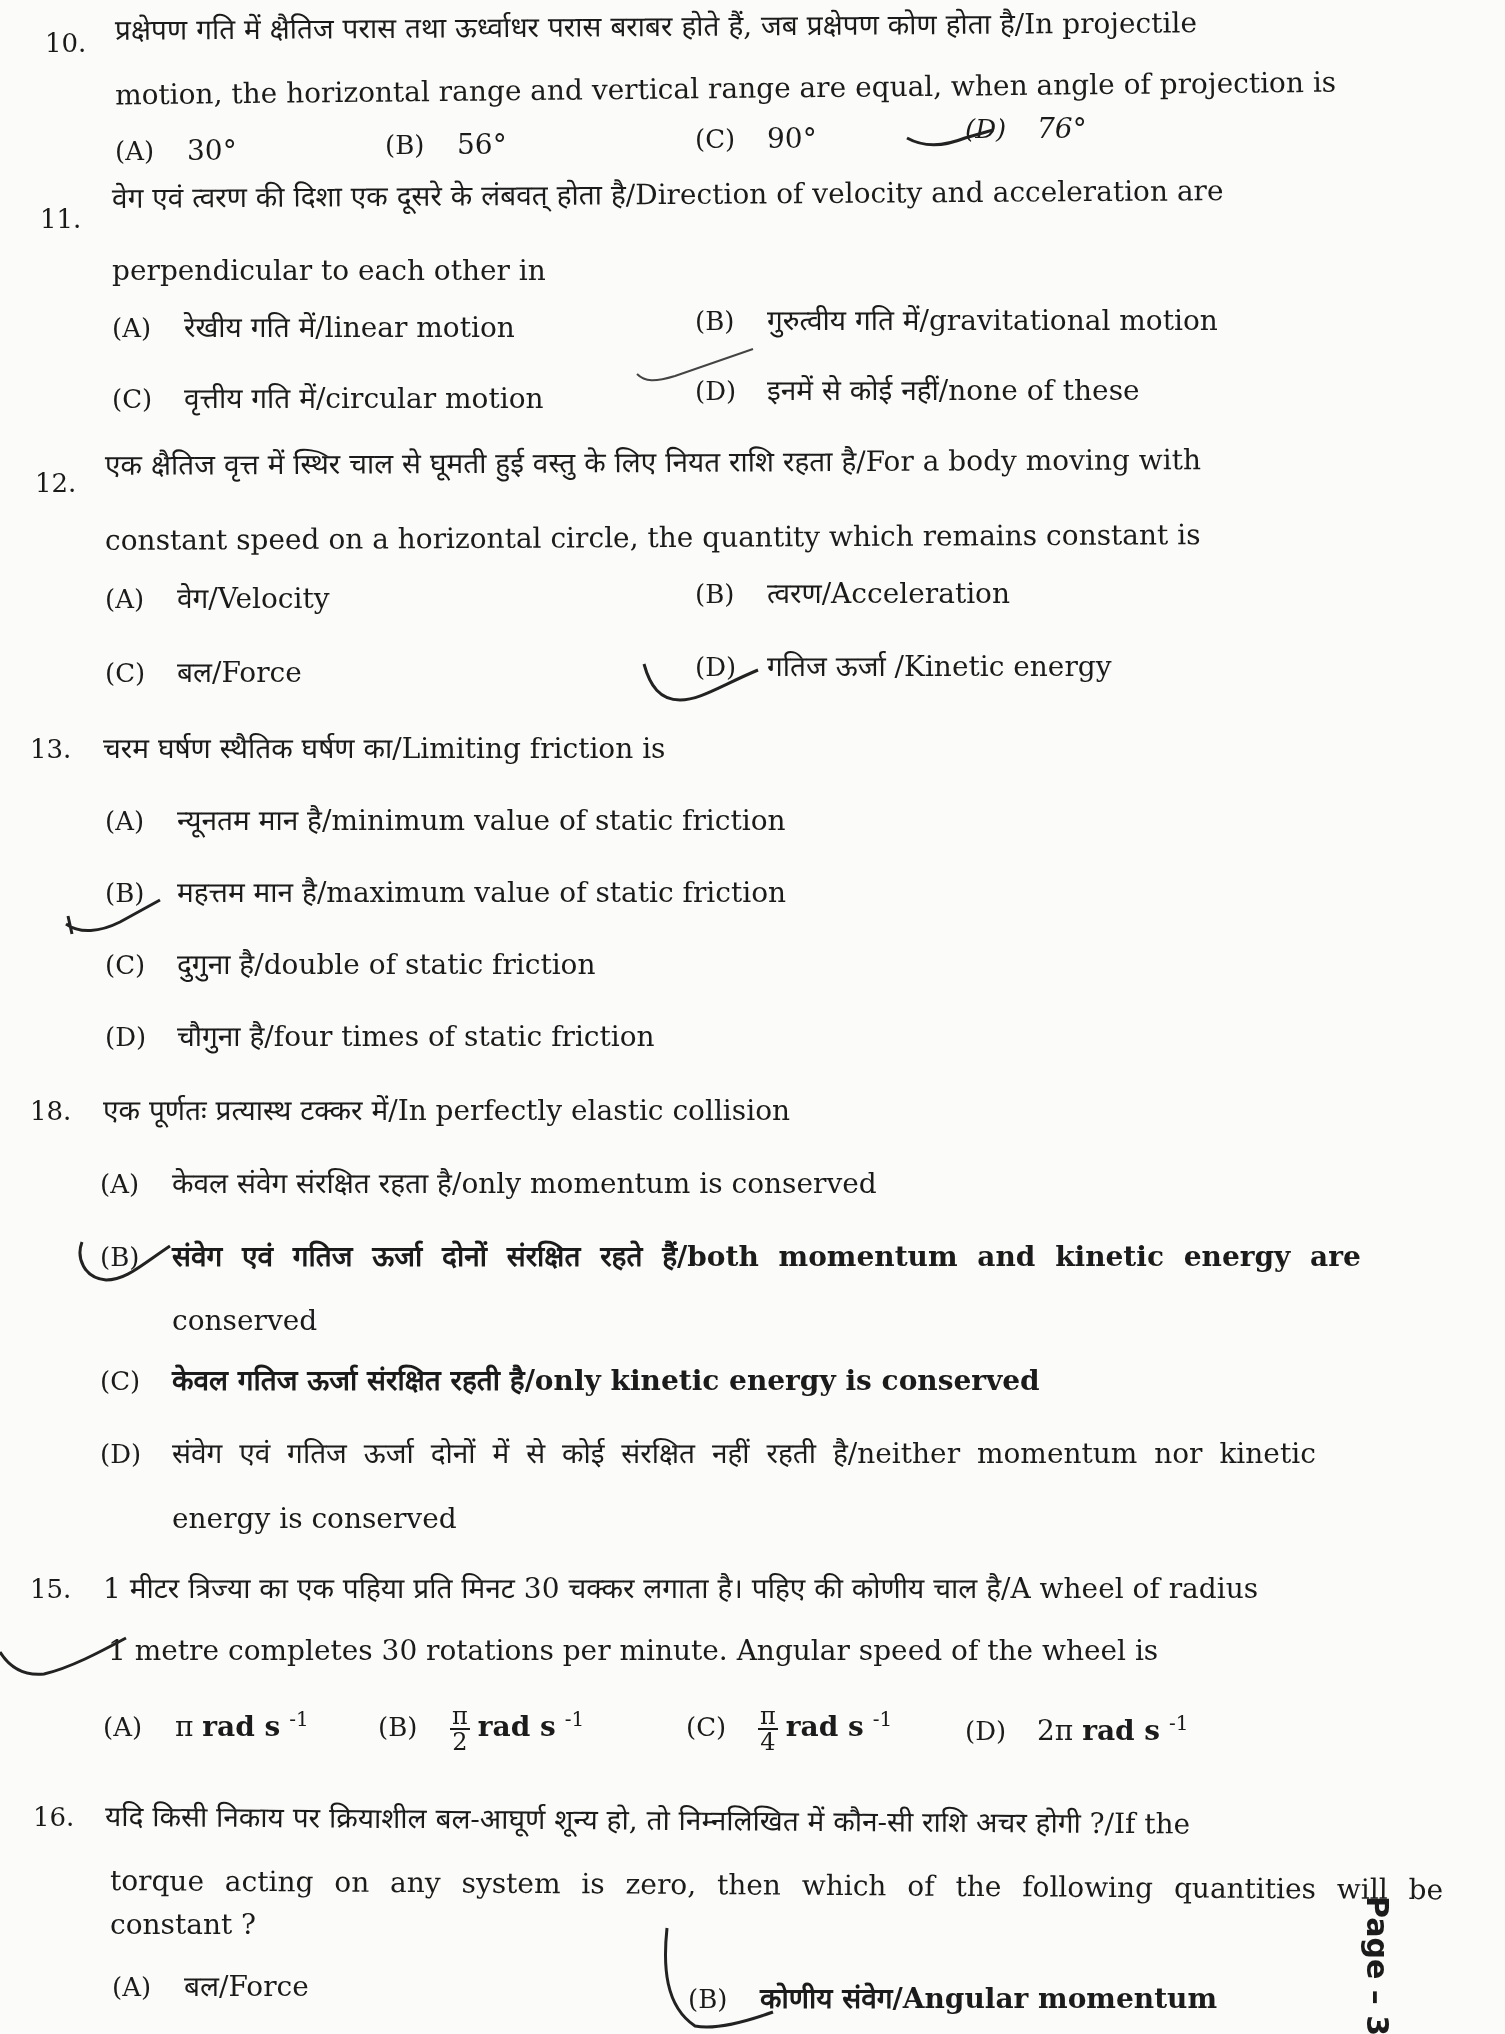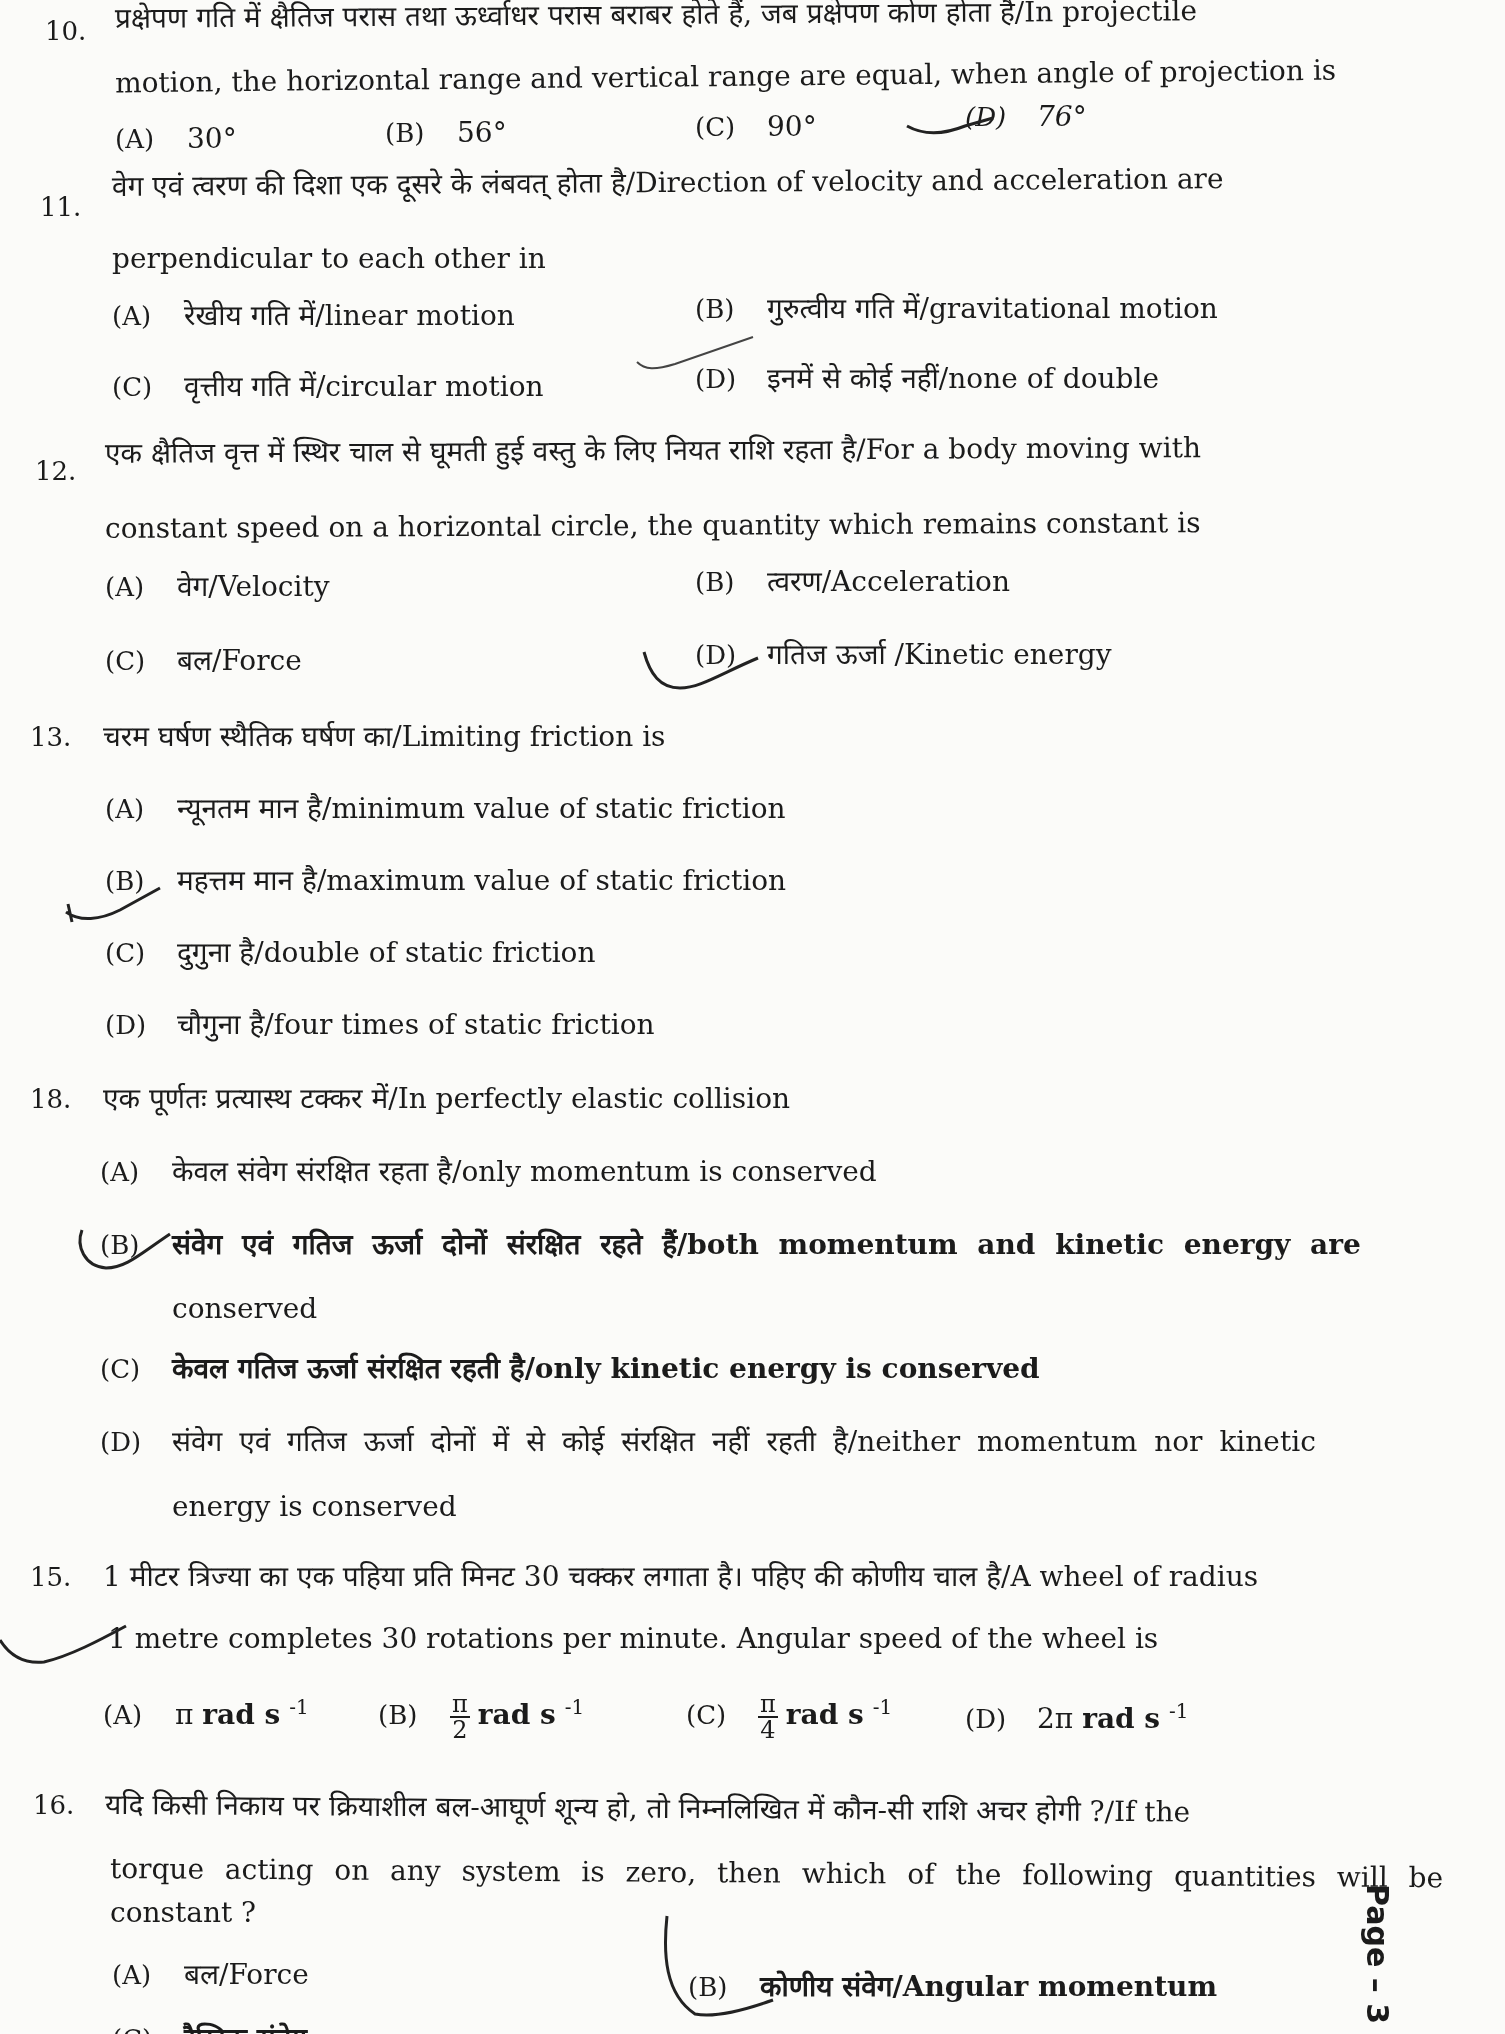--- a/index.html
+++ b/index.html
@@ -2,21 +2,21 @@
 <html><head>
 <meta charset="utf-8">
 <style>
   html, body { margin: 0; padding: 0; }
   body {
     width: 1505px; height: 2034px; overflow: hidden; position: relative;
     background: #fbfbf9;
     font-family: "DejaVu Serif", "Liberation Serif", serif;
     color: #1b1b1b;
   }
-  .page { position: absolute; left: 0; top: 4px; width: 1505px; height: 1828px; }
+  .page { position: absolute; left: 0; top: 16px; width: 1505px; height: 1828px; }
   .line { position: absolute; white-space: nowrap; font-size: 28px; line-height: 34px; }
   .qnum { position: absolute; font-size: 26px; line-height: 34px; }
   .opt { position: absolute; white-space: nowrap; font-size: 28px; line-height: 34px; }
   .opt .lbl { display: inline-block; width: 72px; font-size: 26px; }
   .bold { font-weight: bold; }
   .frac { display: inline-flex; flex-direction: column; align-items: center; vertical-align: middle; font-size: 24px; line-height: 24px; margin-right: 8px; }
   .frac .num { border-bottom: 2px solid #1b1b1b; padding: 0 2px; }
   sup { font-size: 20px; }
   .tick { position: absolute; pointer-events: none; }
   .footer-rot {
@@ -43,21 +43,21 @@
       </svg>
   </div>
 
   <div>
     <span class="qnum" style="left:40px;top:186px;">11.</span>
     <span class="line" style="left:112px;top:162px;transform:rotate(-0.4deg);">वेग एवं त्वरण की दिशा एक दूसरे के लंबवत् होता है/Direction of velocity and acceleration are</span>
     <span class="line" style="left:112px;top:238px;">perpendicular to each other in</span>
     <div class="opt" style="left:112px;top:295px;"><span class="lbl">(A)</span><span>रेखीय गति में/linear motion</span></div>
     <div class="opt" style="left:695px;top:288px;"><span class="lbl">(B)</span><span>गुरुत्वीय गति में/gravitational motion</span></div>
     <div class="opt" style="left:112px;top:366px;"><span class="lbl">(C)</span><span>वृत्तीय गति में/circular motion</span></div>
-    <div class="opt" style="left:695px;top:358px;"><span class="lbl">(D)</span><span>इनमें से कोई नहीं/none of double</span></div>
+    <div class="opt" style="left:695px;top:358px;"><span class="lbl">(D)</span><span>इनमें से कोई नहीं/none of these</span></div>
     <svg class="tick" style="left:635px;top:330px;" width="120" height="40">
         <path d="M2 28 C 10 36, 20 36, 40 30 L 118 3" stroke="#444" stroke-width="2" fill="none"></path>
       </svg>
   </div>
 
   <div>
     <span class="qnum" style="left:35px;top:450px;text-align:center;">12.</span>
     <span class="line" style="left:105px;top:430px;transform:rotate(-0.3deg);">एक क्षैतिज वृत्त में स्थिर चाल से घूमती हुई वस्तु के लिए नियत राशि रहता है/For a body moving with</span>
     <span class="line" style="left:105px;top:505px;transform:rotate(-0.3deg);">constant speed on a horizontal circle, the quantity which remains constant is</span>
     <div class="opt" style="left:105px;top:566px;"><span class="lbl">(A)</span><span>वेग/Velocity</span></div>

